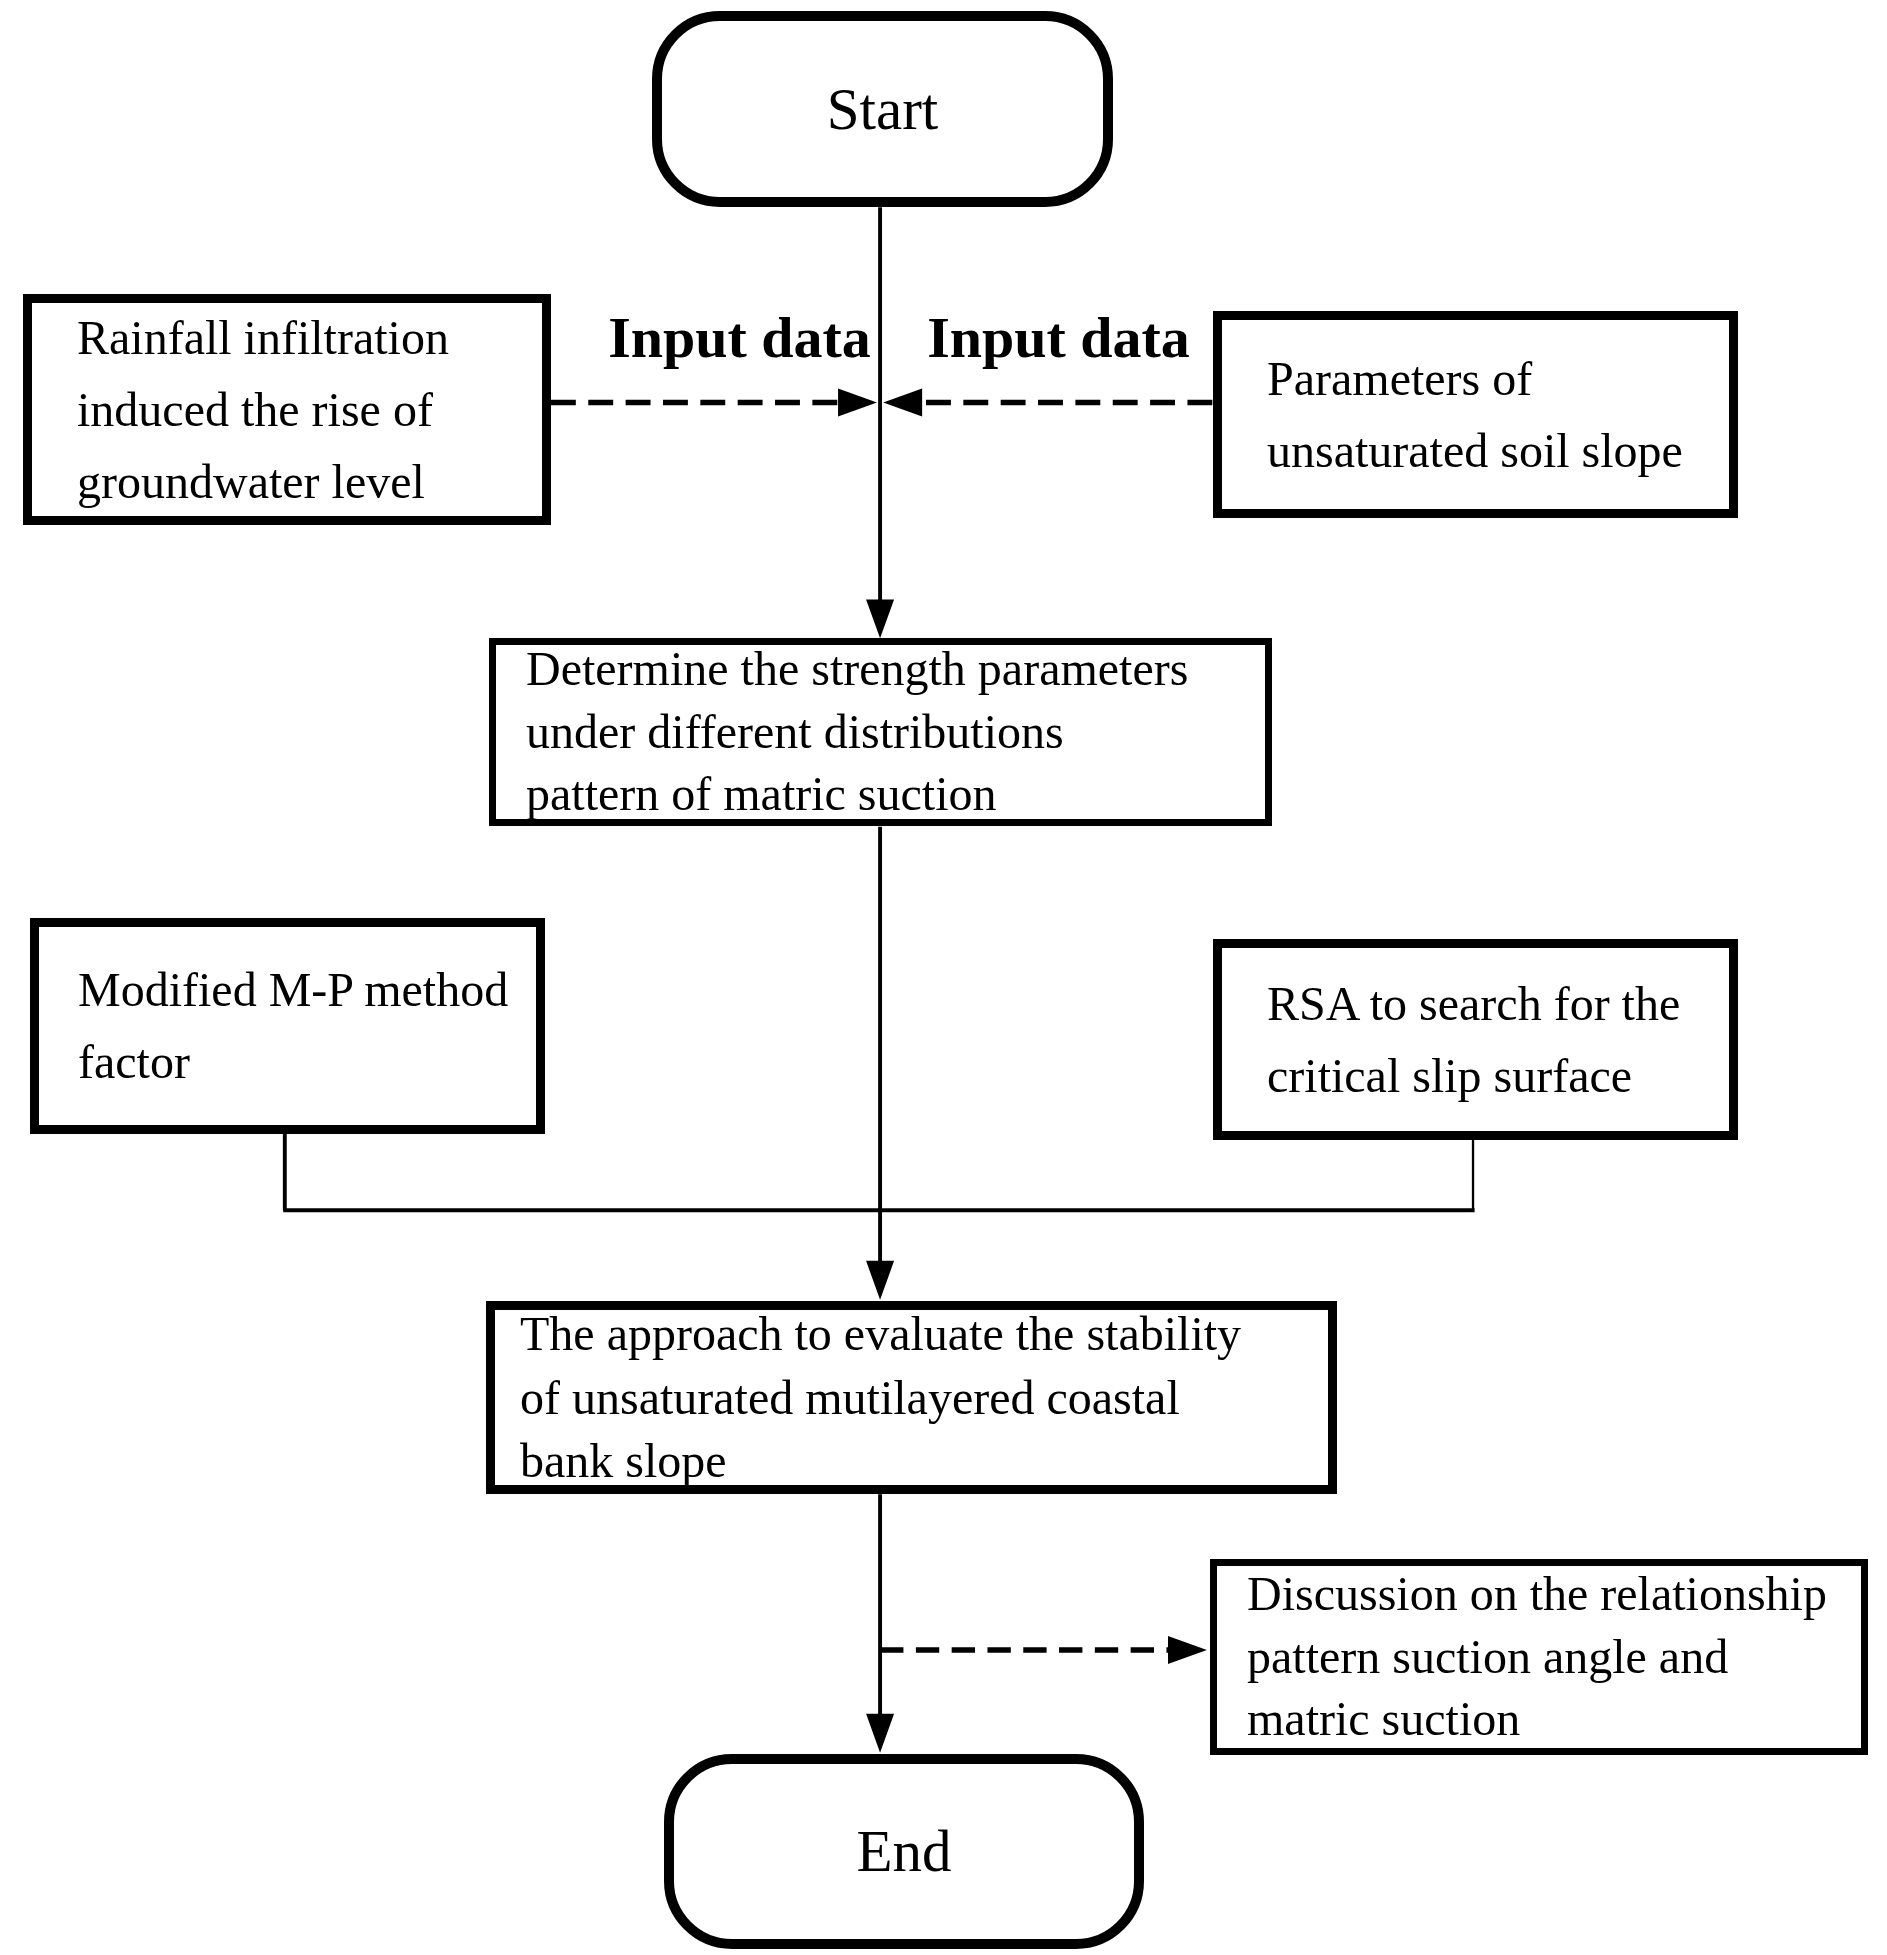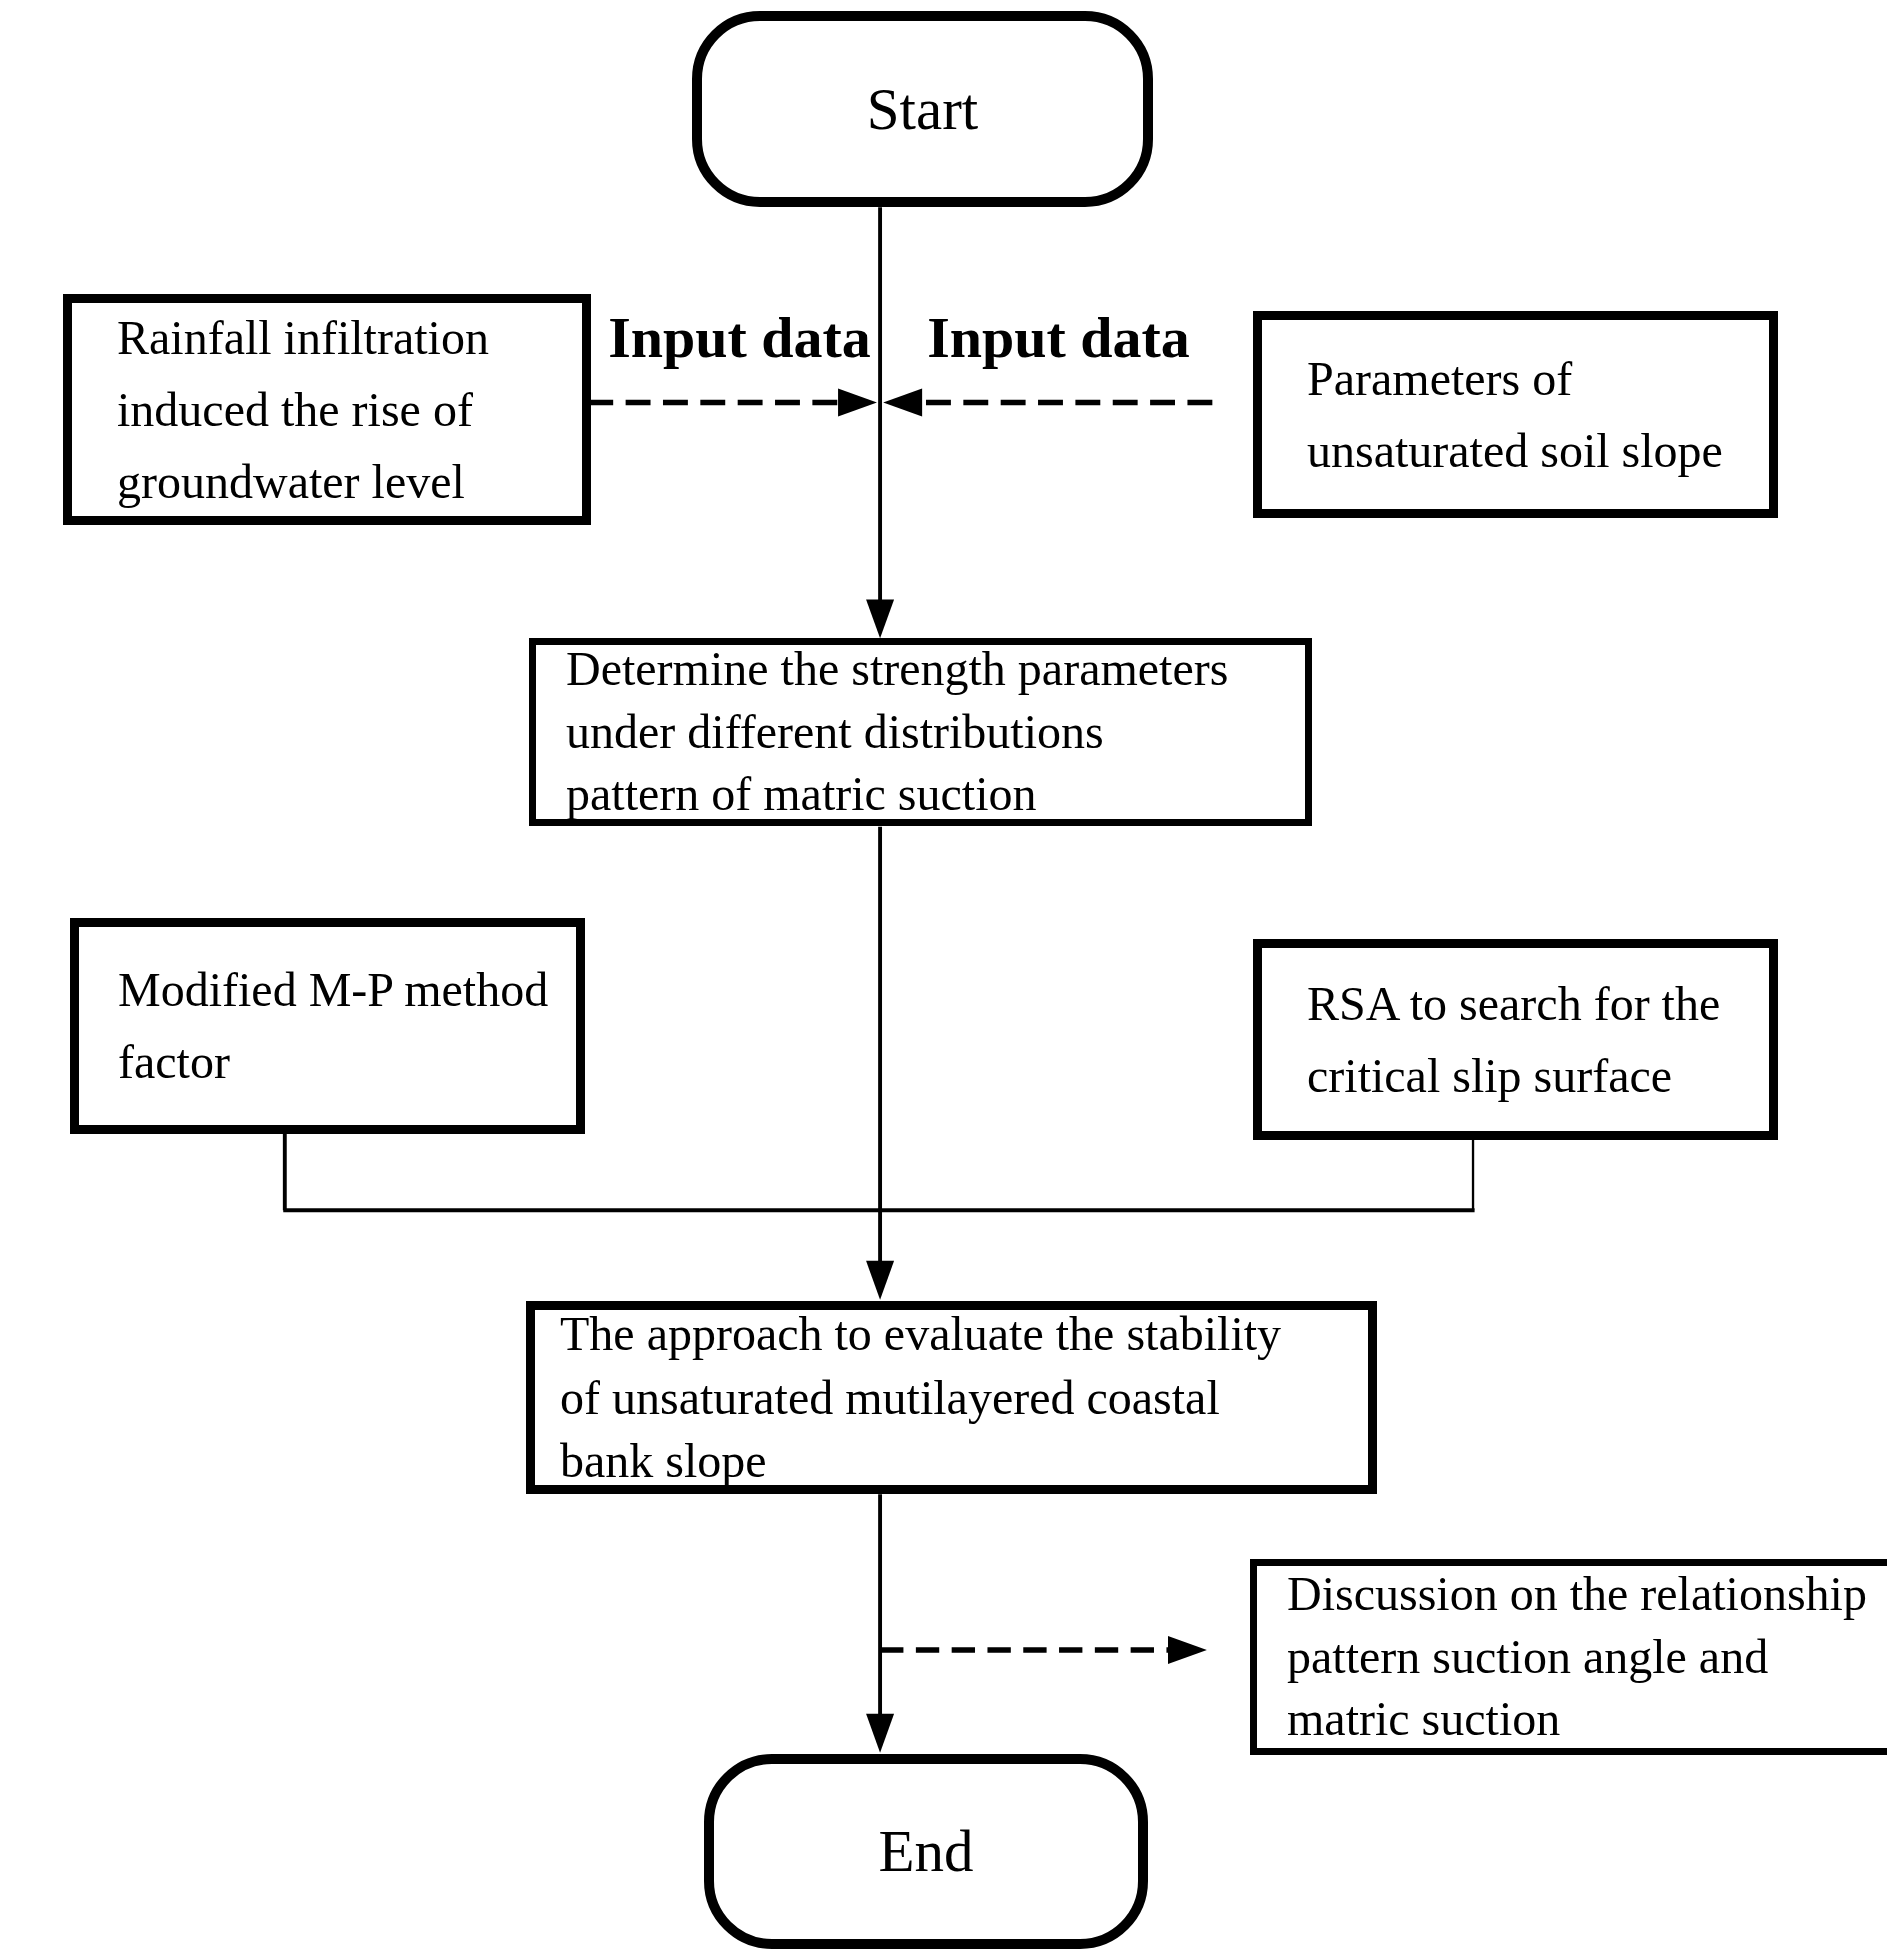--- a/index.html
+++ b/index.html
@@ -20,21 +20,20 @@
   }
   .node {
     position: absolute;
     box-sizing: border-box;
     background: #ffffff;
     border-style: solid;
     border-color: #000000;
     display: flex;
     flex-direction: column;
     justify-content: center;
-    margin-left: 40px;
   }
   .terminal {
     border-width: 10px;
     border-radius: 68px;
     align-items: center;
     font-size: 59px;
     line-height: 1.1;
   }
   .process {
     font-size: 48px;
@@ -53,21 +52,21 @@
 
   
   .n-start      { left: 652px;  top: 11px;   width: 461px;  height: 196px; }
   .n-rainfall   { left: 23px;   top: 294px;  width: 528px;  height: 231px; border-width: 9.3px; padding-left: 45px; line-height: 1.5; }
   .n-parameters { left: 1213px; top: 311px;  width: 525px;  height: 207px; border-width: 9.3px; padding-left: 45px; line-height: 1.5; }
   .n-determine  { left: 489px;  top: 638px;  width: 783px; height: 188px; border-width: 7.8px; padding-left: 30px; line-height: 1.3; }
   .n-modified   { left: 30px;   top: 918px; width: 515px;  height: 216px; border-width: 9.3px; padding-left: 39px; line-height: 1.5; }
   .n-rsa        { left: 1213px; top: 939px; width: 525px;  height: 201px; border-width: 9.3px; padding-left: 45px; line-height: 1.5; }
   .n-approach   { left: 486px;  top: 1301px; width: 851px; height: 193px; border-width: 9.3px; padding-left: 25px; line-height: 1.32; }
   .n-discussion { left: 1210px; top: 1559px; width: 658px;  height: 196px; border-width: 7.8px; padding-left: 30px; line-height: 1.3; }
-  .n-end        { left: 664px;  top: 1754px; width: 444px;  height: 195px; }
+  .n-end        { left: 664px;  top: 1754px; width: 480px;  height: 195px; }
 
   .l-input-left  { left: 576px;  top: 305px; width: 327px; }
   .l-input-right { left: 895px; top: 305px; width: 327px; }
 </style>
 </head>
 <body>
 
 <div id="canvas">
 
   <svg id="edges" viewBox="0 0 2425 2513" xmlns="http://www.w3.org/2000/svg">

